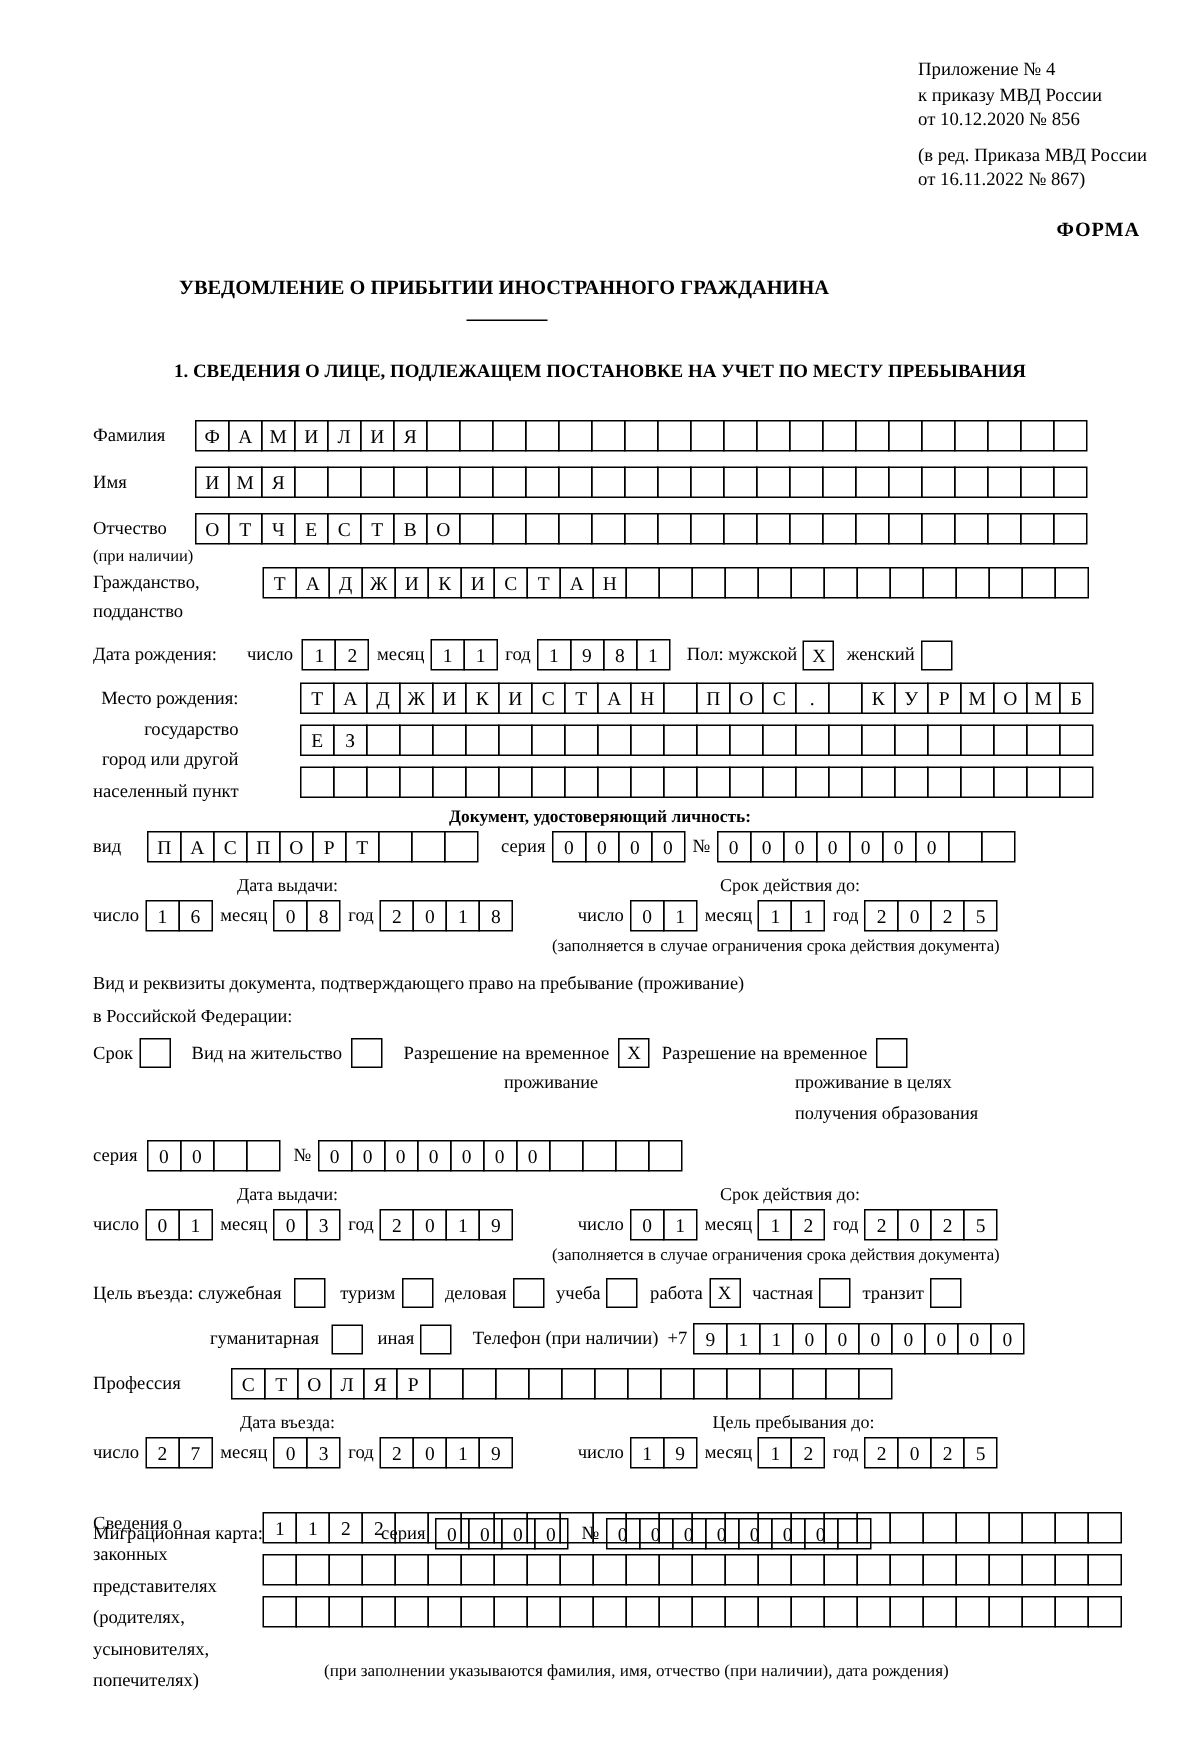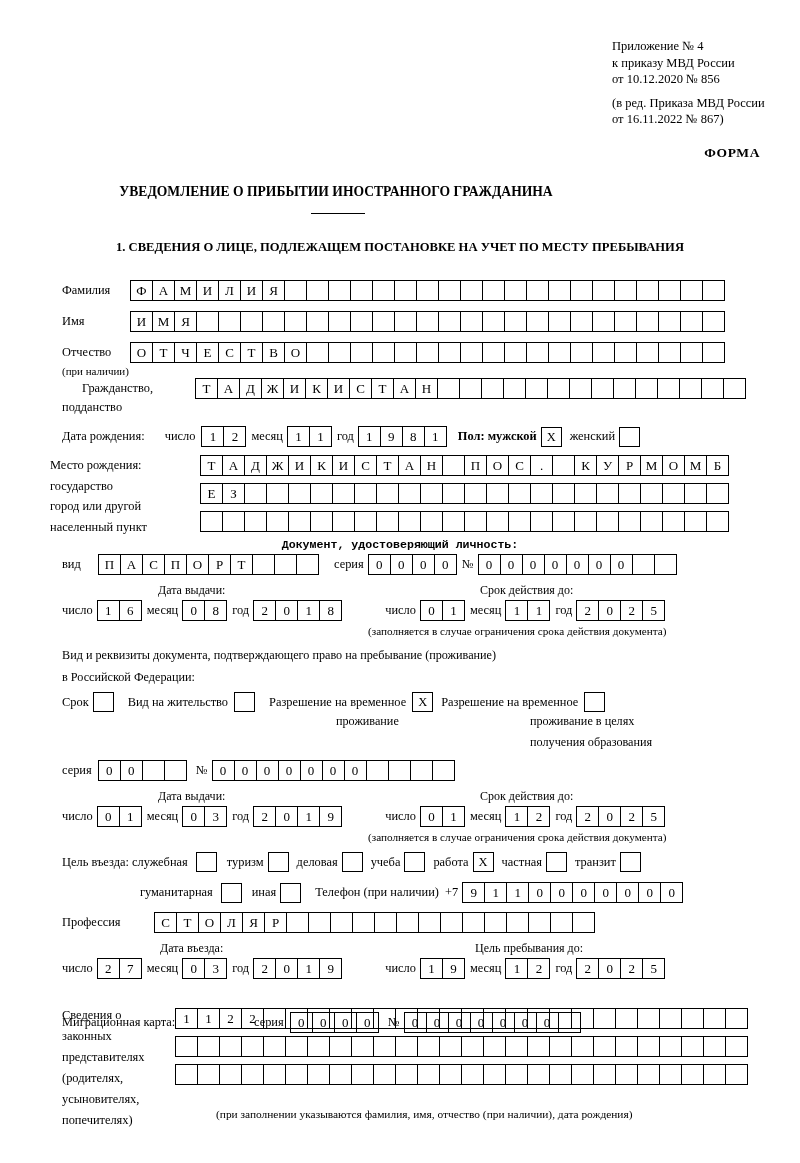--- a/index.html
+++ b/index.html
@@ -108,23 +108,23 @@
   .note {
     position: absolute;
     font-size: 11px;
   }
   .centered-note {
     position: absolute;
     width: 800px;
     text-align: center;
     font-size: 11.2px;
   }
-  .bold { font-weight: bold; font-family: Liberation Mono, monospace; }
-
-  .ml4 { margin-left: 4px; font-weight: bold; }
+  .bold { font-weight: bold; }
+
+  .ml4 { margin-left: 4px; }
   .ml8 { margin-left: 8px; }
   .ml10 { margin-left: 10px; }
   .ml14 { margin-left: 14px; }
   .mr4 { margin-right: 4px; }
   .mr6 { margin-right: 6px; }
   .mr8 { margin-right: 8px; }
   .mr10 { margin-right: 10px; }
 
   .multi-line-label {
     position: absolute;
@@ -251,21 +251,21 @@
         <span class="bx"></span>
         <span class="bx"></span>
         <span class="bx"></span>
         <span class="bx"></span>
         <span class="bx"></span>
     </span>
   </div>
   <div class="note" style="left:62px; top:365px;">(при наличии)</div>
 
   <div class="row" style="left:62px; top:378px;">
-    <span class="lbl" style="width:113px;margin-left:20px;">Гражданство,</span>
+    <span class="lbl" style="width:113px;">Гражданство,</span>
     <span class="boxes">
       <span class="bx">Т</span>
         <span class="bx">А</span>
         <span class="bx">Д</span>
         <span class="bx">Ж</span>
         <span class="bx">И</span>
         <span class="bx">К</span>
         <span class="bx">И</span>
         <span class="bx">С</span>
         <span class="bx">Т</span>
@@ -307,21 +307,21 @@
         <span class="bx">9</span>
         <span class="bx">8</span>
         <span class="bx">1</span>
     </span>
     <span class="lbl mr4 ml4">Пол: мужской</span>
     <span class="single">X</span>
     <span class="lbl ml8 mr4">женский</span>
     <span class="single"></span>
   </div>
 
-  <div class="multi-line-label" style="left:50px; top:455px;">
+  <div class="multi-line-label" style="left:62px; top:455px;text-align:right;">
     <div>Место рождения:</div>
     <div>государство</div>
     <div>город или другой</div>
     <div>населенный пункт</div>
   </div>
 
   <div class="row" style="left:200px; top:455px;">
     <span class="boxes">
       <span class="bx">Т</span>
         <span class="bx">А</span>

